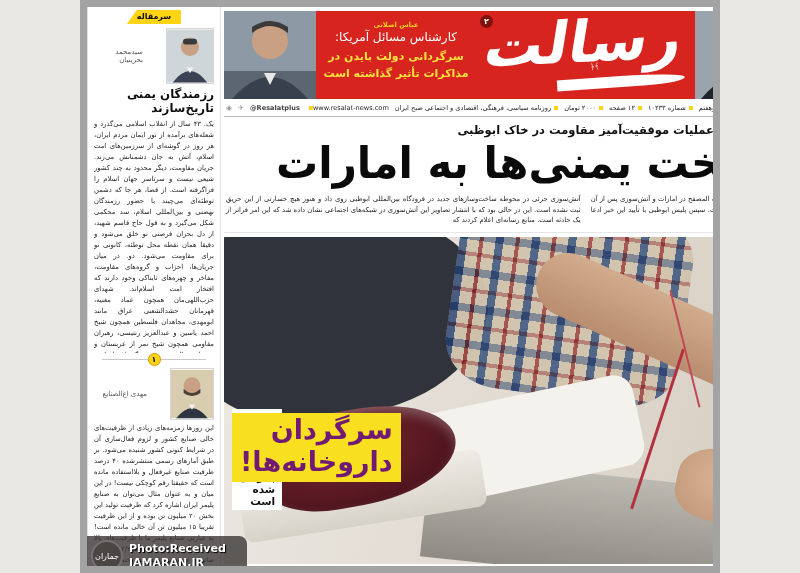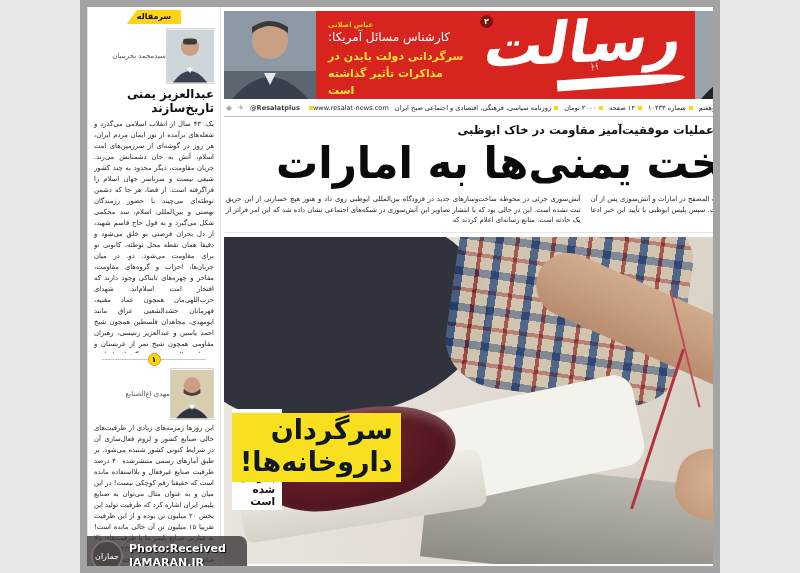--- a/index.html
+++ b/index.html
@@ -3,35 +3,35 @@
 <meta charset="utf-8">
 <style>
   html,body{margin:0;padding:0;background:#e9e7e4;}
   *{box-sizing:border-box;}
   body{font-family:"DejaVu Sans",sans-serif;}
   .page{position:relative;width:640px;height:573px;margin:0 auto;background:#fff;overflow:hidden;display:flex;border:7px solid #a3a3a3;}
 
   
   .col-left{width:133px;height:100%;padding:2px 6px 0;border-left:1px solid #e0e0e0;flex:none;direction:rtl;}
   .tab-y{background:#ffd415;color:#111;font-size:8px;font-weight:bold;padding:2px 10px 3px;display:block;width:max-content;margin:1px auto 4px;clip-path:polygon(10px 0,100% 0,100% 100%,0 100%);}
-  .author-row{display:flex;gap:0;align-items:center;margin:2px 0 3px;}
+  .author-row{display:flex;gap:23px;align-items:center;margin:2px 0 3px;}
   .portrait{flex:none;border:1px solid #d6d6d6;}
   .author-name{font-size:7px;color:#555;}
   .op-title{font-size:11.8px;font-weight:bold;color:#0d0d0d;margin:2px 0 4px;text-align:right;}
   .small-body{font-size:6.8px;line-height:1.62;text-align:justify;color:#232323;margin:0;overflow:hidden;}
   .ed-body{height:234px;}
   .op2-body{height:148px;}
   .rule-badge{border-top:1px solid #c9c9c9;margin:6px 8px 2px;position:relative;}
   .num-badge{width:13px;height:13px;border-radius:50%;background:#ffd415;border:1px solid #d89b00;color:#111;font-size:8px;font-weight:bold;display:flex;align-items:center;justify-content:center;margin:-7px auto 2px;}
 
   
   .col-center{flex:1;height:100%;padding:0 3px;border-left:1px solid #e0e0e0;display:flex;flex-direction:column;}
   .masthead{position:relative;display:flex;background:#d8241f;height:88px;margin-top:4px;direction:ltr;overflow:hidden;}
   .qbox{display:flex;width:252px;flex:none;}
-  .qbox .qtext{flex:1;padding:10px 12px 4px;direction:rtl;text-align:left;}
+  .qbox .qtext{flex:1;padding:10px 6px 4px;direction:rtl;text-align:center;}
   .q-name{color:#ffd415;font-size:6.8px;font-weight:bold;}
   .q-role{color:#fff;font-size:12px;margin-top:1px;}
   .q-quote{color:#ffe33e;font-size:11px;font-weight:bold;line-height:1.55;margin-top:4px;}
   .logo-area{flex:1;position:relative;direction:rtl;}
   .logo-text{position:absolute;top:2px;right:14px;font-size:58px;font-weight:bold;color:#fff;transform:skewX(-12deg) rotate(-3deg);line-height:1;}
   .logo-swoosh{position:absolute;bottom:12px;right:10px;width:128px;height:11px;background:#fff;border-radius:0 100% 60% 0/0 100% 100% 0;transform:rotate(-4deg);}
   .logo-squiggle{position:absolute;bottom:28px;right:96px;color:#fff;font-size:8px;opacity:.9;transform:rotate(-8deg);}
   .circ2{position:absolute;top:4px;left:256px;width:13px;height:13px;border-radius:50%;background:#7e130d;color:#ffe;font-size:8px;font-weight:bold;display:flex;align-items:center;justify-content:center;}
 
   .dateline{display:flex;direction:rtl;align-items:center;gap:6px;font-size:6.6px;color:#222;padding:5px 2px 4px;border-bottom:1px solid #b9b9b9;white-space:nowrap;overflow:hidden;}
@@ -55,21 +55,21 @@
   .pa-pillow{left:182px;top:158px;width:235px;height:92px;background:#f4f2ec;transform:rotate(-12deg);border-radius:20px;}
   .pa-arm{left:302px;top:64px;width:300px;height:64px;background:linear-gradient(#d2ac8e,#b98d6f);transform:rotate(24deg);border-radius:40px;}
   .pa-hand{left:452px;top:214px;width:96px;height:72px;background:radial-gradient(circle at 40% 40%,#d8b294,#b98d6f);border-radius:46% 54% 58% 42%;transform:rotate(12deg);}
   .pa-tray{left:16px;top:230px;width:245px;height:58px;background:linear-gradient(#efece6,#d7d2c8);transform:rotate(-9deg);border-radius:10px;}
   .pa-bag{left:38px;top:172px;width:195px;height:96px;background:radial-gradient(ellipse at 40% 38%,#7a2733 0%,#4e141d 72%);border-radius:45% 55% 60% 40%;transform:rotate(-10deg);box-shadow:inset 0 6px 12px rgba(255,255,255,.28);}
   .pa-tube1{left:432px;top:108px;width:3px;height:168px;background:#b23040;transform:rotate(18deg);}
   .pa-tube2{left:460px;top:52px;width:2px;height:120px;background:#c24a55;transform:rotate(-14deg);}
 
   .photo-overlay{position:absolute;left:8px;top:172px;display:flex;flex-direction:column;align-items:flex-start;direction:rtl;align-items:flex-end;right:auto;}
   .ph-kicker{background:#fff;color:#101010;font-size:10.5px;font-weight:bold;padding:2px 7px 3px;}
-  .ph-line{background:#f8df1f;color:#0f172a;font-size:27px;font-weight:bold;padding:1px 8px 3px;margin-top:4px;line-height:1.2;}
+  .ph-line{background:#f8df1f;color:#701a75;font-size:27px;font-weight:bold;padding:1px 8px 3px;margin-top:4px;line-height:1.2;}
   .badge-black{width:17px;height:17px;border-radius:50%;background:#111;color:#fff;font-size:9px;font-weight:bold;display:flex;align-items:center;justify-content:center;margin-top:7px;}
 
   
   .credit{position:absolute;left:0;top:529px;width:160px;height:40px;background:rgba(58,54,52,.8);border-radius:0 8px 8px 0;display:flex;align-items:center;gap:6px;color:#fff;direction:ltr;z-index:40;padding-left:4px;}
   .credit-logo{width:32px;height:32px;border-radius:50%;background:#4a4644;border:2px solid #757170;color:#fff;font-size:8px;display:flex;align-items:center;justify-content:center;flex:none;}
   .credit-text{font-size:11px;font-weight:bold;line-height:1.25;text-shadow:1px 1px 1px #000;}
   .jam-red{position:absolute;left:658px;top:366px;writing-mode:vertical-rl;font-size:22px;font-weight:bold;color:rgba(190,25,15,.5);z-index:30;letter-spacing:2px;}
 </style>
 </head>
 <body>
@@ -82,21 +82,21 @@
     <div class="author-row">
       <svg class="portrait" width="48" height="56" viewBox="0 0 40 46">
         <rect width="40" height="46" fill="#cfd6da"></rect>
         <circle cx="20" cy="15" r="8" fill="#c9a084"></circle>
         <rect x="14" y="8" width="12" height="5" rx="2" fill="#3a3a3a"></rect>
         <path d="M5 46 Q20 26 35 46 Z" fill="#3a4254"></path>
         <path d="M17 33 L20 38 L23 33 Z" fill="#f2f2f2"></path>
       </svg>
       <span class="author-name">سیدمحمد بحرینیان</span>
     </div>
-    <h3 class="op-title">عبدالعزیز یمنی تاریخ‌سازند</h3>
+    <h3 class="op-title">رزمندگان یمنی تاریخ‌سازند</h3>
     <p class="small-body ed-body">یک. ۴۳ سال از انقلاب اسلامی می‌گذرد و شعله‌های برآمده از نور ایمان مردم ایران، هر روز در گوشه‌ای از سرزمین‌های امت اسلام، آتش به جان دشمنانش می‌زند. جریان مقاومت، دیگر محدود به چند کشور شیعی نیست و سرتاسر جهان اسلام را فراگرفته است. از قضا، هر جا که دشمن توطئه‌ای می‌چیند با حضور رزمندگان نهضتی و بین‌المللی اسلام، سد محکمی شکل می‌گیرد و به قول حاج قاسم شهید، از دل بحران فرصتی نو خلق می‌شود و دقیقا همان نقطه محل توطئه، کانونی نو برای مقاومت می‌شود. دو. در میان جریان‌ها، احزاب و گروه‌های مقاومت، مفاخر و چهره‌های تابناکی وجود دارند که افتخار امت اسلام‌اند. شهدای حزب‌اللهی‌مان همچون عماد مغنیه، قهرمانان حشدالشعبی عراق مانند ابومهدی، مجاهدان فلسطین همچون شیخ احمد یاسین و عبدالعزیز رنتیسی، رهبران مقاومی همچون شیخ نمر از عربستان و شیعیان مظلوم بحرین، همگی افتخار امت اسلام و چراغ راه آینده‌ای باعزت برای ملت‌های منطقه‌اند.</p>
     <div class="rule-badge">
       <span class="num-badge">۱</span>
     </div>
 
     <div class="author-row">
       <svg class="portrait" width="44" height="52" viewBox="0 0 40 46">
         <rect width="40" height="46" fill="#d9cdaf"></rect>
         <circle cx="20" cy="15" r="8" fill="#c9a084"></circle>
         <path d="M12 18 Q20 26 28 18 L28 22 Q20 28 12 22 Z" fill="#4a4038"></path>

